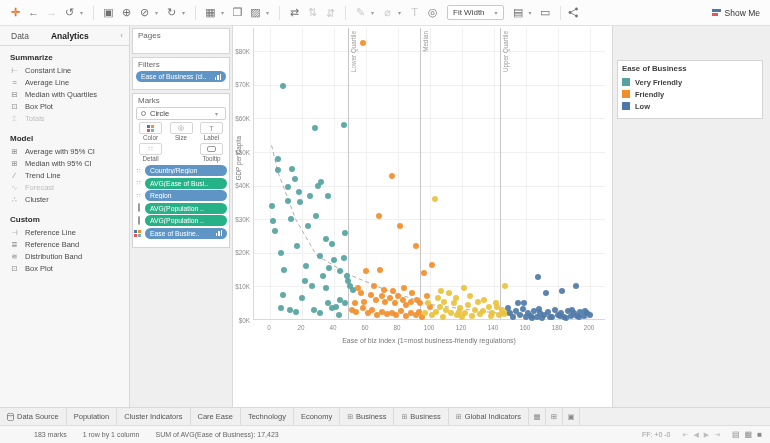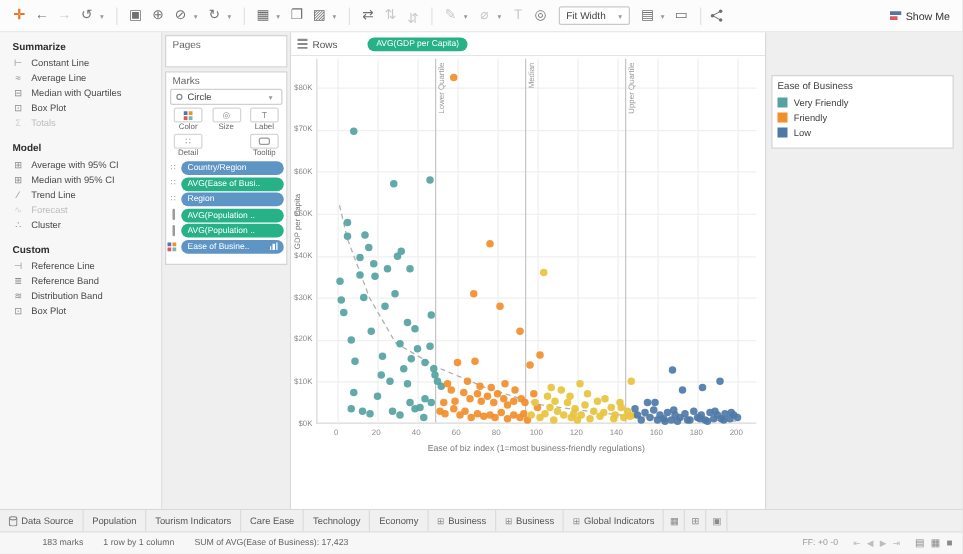--- a/index.html
+++ b/index.html
@@ -105,21 +105,21 @@
   
   .right-panel{width:158px;background:#efefef;border-left:1px solid #d9d9d9;padding:30px 7px 0 4px;}
   .hl-card{padding:3px 4px 4px;}
   .rp-title{font-size:7.8px;color:#3e3e3e;margin-bottom:3px;}
   .input-wrap{position:relative;}
   .hl-input{width:100%;height:13px;border:1px solid #cfcfcf;border-radius:1px;font-size:6.5px;
             padding:0 10px 0 3px;color:#666;font-family:"Liberation Sans",sans-serif;outline:none;}
   .mag{position:absolute;right:4px;top:3px;width:4px;height:4px;border:1px solid #9a9a9a;border-radius:50%;}
   .mag::after{content:"";position:absolute;left:3.5px;top:4px;width:3px;height:1px;background:#9a9a9a;
               transform:rotate(45deg);}
-  .legend-card{margin-top:4px;padding:3px 4px 6px;}
+  .legend-card{margin-top:4px;padding:3px 4px 6px;font-weight:bold;}
   .legend-row{display:flex;gap:5px;align-items:center;height:12px;font-size:7.5px;color:#3e3e3e;}
   .swatch{width:8px;height:8px;flex:0 0 8px;}
 
   
   .sheet-tabs{height:18px;background:#f0f0f0;border-top:1px solid #d9d9d9;display:flex;align-items:stretch;
               font-size:7.5px;color:#555;}
   .stab{display:flex;align-items:center;gap:3px;padding:0 7px;border-right:1px solid #dcdcdc;white-space:nowrap;}
   .stab .ticon{color:#8a8a8a;font-size:7px;}
   .stab.active{background:#fff;color:#1a1a1a;}
   .stab-new{display:flex;align-items:center;justify-content:center;width:17px;color:#8a8a8a;
@@ -190,20 +190,25 @@
           <i></i>
           <i></i>
         </span>
       <span>Show Me</span>
     </span>
   </div>
 
   <div class="body-row">
 
     <div class="left-panel">
+      <div class="lp-tabs">
+        <span class="lp-tab">Data</span>
+        <span class="lp-tab active">Analytics</span>
+        <span class="collapse">‹</span>
+      </div>
       <div id="lp-sections">
           <div class="lp-section">
             <div class="lp-title">Summarize</div>
             <div class="lp-item">
               <span class="lp-icon">⊢</span>
               <span>Constant Line</span>
             </div>
             <div class="lp-item">
               <span class="lp-icon">≈</span>
               <span>Average Line</span>
@@ -262,20 +267,33 @@
               <span class="lp-icon">⊡</span>
               <span>Box Plot</span>
             </div>
           </div>
         </div>
     </div>
 
     <div class="cards-col">
       <div class="card pages-card">
         <div class="card-title">Pages</div>
+      </div>
+      <div class="card filters-card">
+        <div class="card-title">Filters</div>
+        <div class="filter-pill-row">
+          <span class="pill dimension">
+            <span class="txt">Ease of Business (cl..</span>
+            <span class="bars-icon">
+                <i style="height:3px"></i>
+                <i style="height:5px"></i>
+                <i style="height:6px"></i>
+              </span>
+          </span>
+        </div>
       </div>
       <div class="card marks-card">
         <div class="card-title">Marks</div>
         <div class="marks-select">
           <span class="circ"></span>
           <span>Circle</span>
           <span class="tb-caret">▾</span>
         </div>
         <div class="marks-grid" id="marks-grid">
             <div class="mark-btn">
@@ -355,29 +373,20 @@
                   <i style="height: 5px;"></i>
                   <i style="height: 6px;"></i>
                 </span>
               </span>
             </div>
           </div>
       </div>
     </div>
 
     <div class="main">
-      <div class="shelf">
-        <span class="shelf-label">
-          <span class="rows-ico"></span>
-          <span>Rows</span>
-        </span>
-        <span class="pill measure">
-          <span class="txt">AVG(GDP per Capita)</span>
-        </span>
-      </div>
 
       <div class="chart-wrap" id="chart">
         <span class="y-title">GDP per Capita</span>
         <div class="plot" id="plot">
             <div class="gl-v" style="left: 16px;"></div>
             <div class="gl-v" style="left: 48px;"></div>
             <div class="gl-v" style="left: 80px;"></div>
             <div class="gl-v" style="left: 112px;"></div>
             <div class="gl-v" style="left: 144px;"></div>
             <div class="gl-v" style="left: 176px;"></div>
@@ -637,21 +646,21 @@
         <svg width="7" height="8" viewBox="0 0 7 8">
           <ellipse cx="3.5" cy="1.5" rx="3" ry="1.3" fill="none" stroke="#8a8a8a"></ellipse>
           <path d="M0.5 1.5 V6.5 A3 1.3 0 0 0 6.5 6.5 V1.5" fill="none" stroke="#8a8a8a"></path>
         </svg>
         <span>Data Source</span>
       </span>
       <span class="stab">
         <span>Population</span>
       </span>
       <span class="stab">
-        <span>Tourism Indicators</span>
+        <span>Cluster Indicators</span>
       </span>
       <span class="stab">
         <span>Care Ease</span>
       </span>
       <span class="stab">
         <span>Technology</span>
       </span>
       <span class="stab">
         <span>Economy</span>
       </span>

